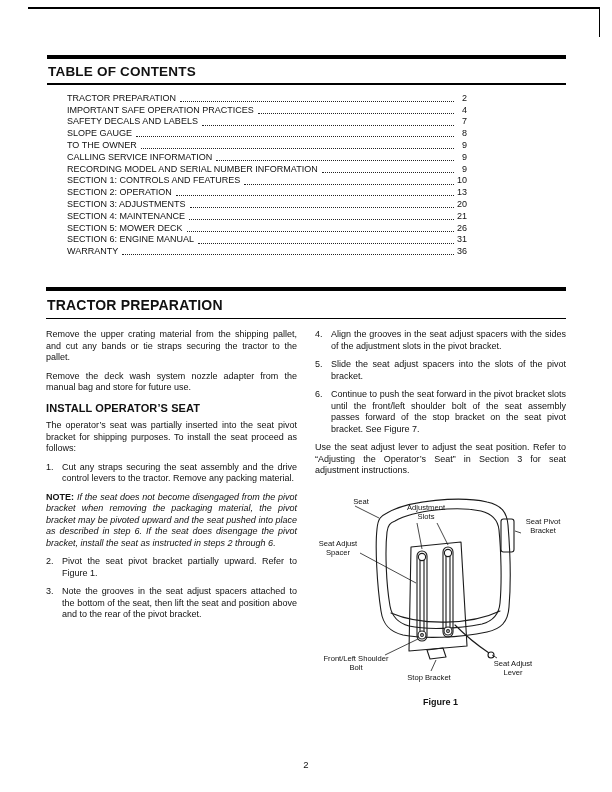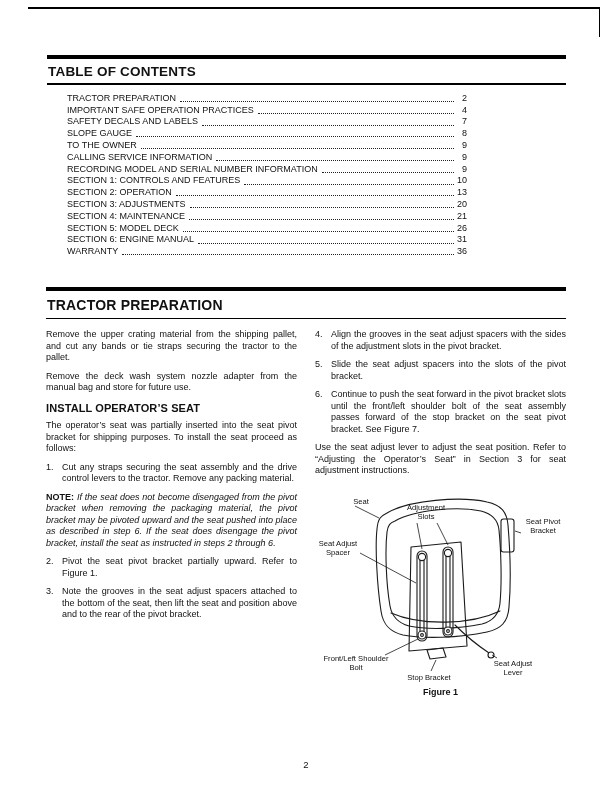--- a/index.html
+++ b/index.html
@@ -54,21 +54,21 @@
   .note-text { font-style: italic; }
 
   
   .figure { position: relative; width: 100%; height: 200px; margin-top: 10px; }
   .fig-art { position: absolute; left: 0; top: 0; width: 252px; height: 212px; }
   .fig-label {
     position: absolute; font-size: 7.6px; line-height: 9px;
     text-align: center; color: #111;
   }
   .fig-caption {
-    text-align: center; font-weight: bold; font-size: 9px; 
+    text-align: center; font-weight: bold; font-size: 9px; margin-top: 10px;
   }
   .page-number {
     position: absolute; bottom: 22px; left: 0; width: 100%;
     text-align: center; font-size: 9.5px;
   }
 </style>
 </head>
 <body>
 
 <div class="page">
@@ -129,21 +129,21 @@
           <span class="toc-label">SECTION 3: ADJUSTMENTS</span>
           <span class="toc-dots"></span>
           <span class="toc-page">20</span>
         </div>
       <div class="toc-row">
           <span class="toc-label">SECTION 4: MAINTENANCE</span>
           <span class="toc-dots"></span>
           <span class="toc-page">21</span>
         </div>
       <div class="toc-row">
-          <span class="toc-label">SECTION 5: MODEL DECK</span>
+          <span class="toc-label">SECTION 5: MOWER DECK</span>
           <span class="toc-dots"></span>
           <span class="toc-page">26</span>
         </div>
       <div class="toc-row">
           <span class="toc-label">SECTION 6: ENGINE MANUAL</span>
           <span class="toc-dots"></span>
           <span class="toc-page">31</span>
         </div>
       <div class="toc-row">
           <span class="toc-label">WARRANTY</span>

